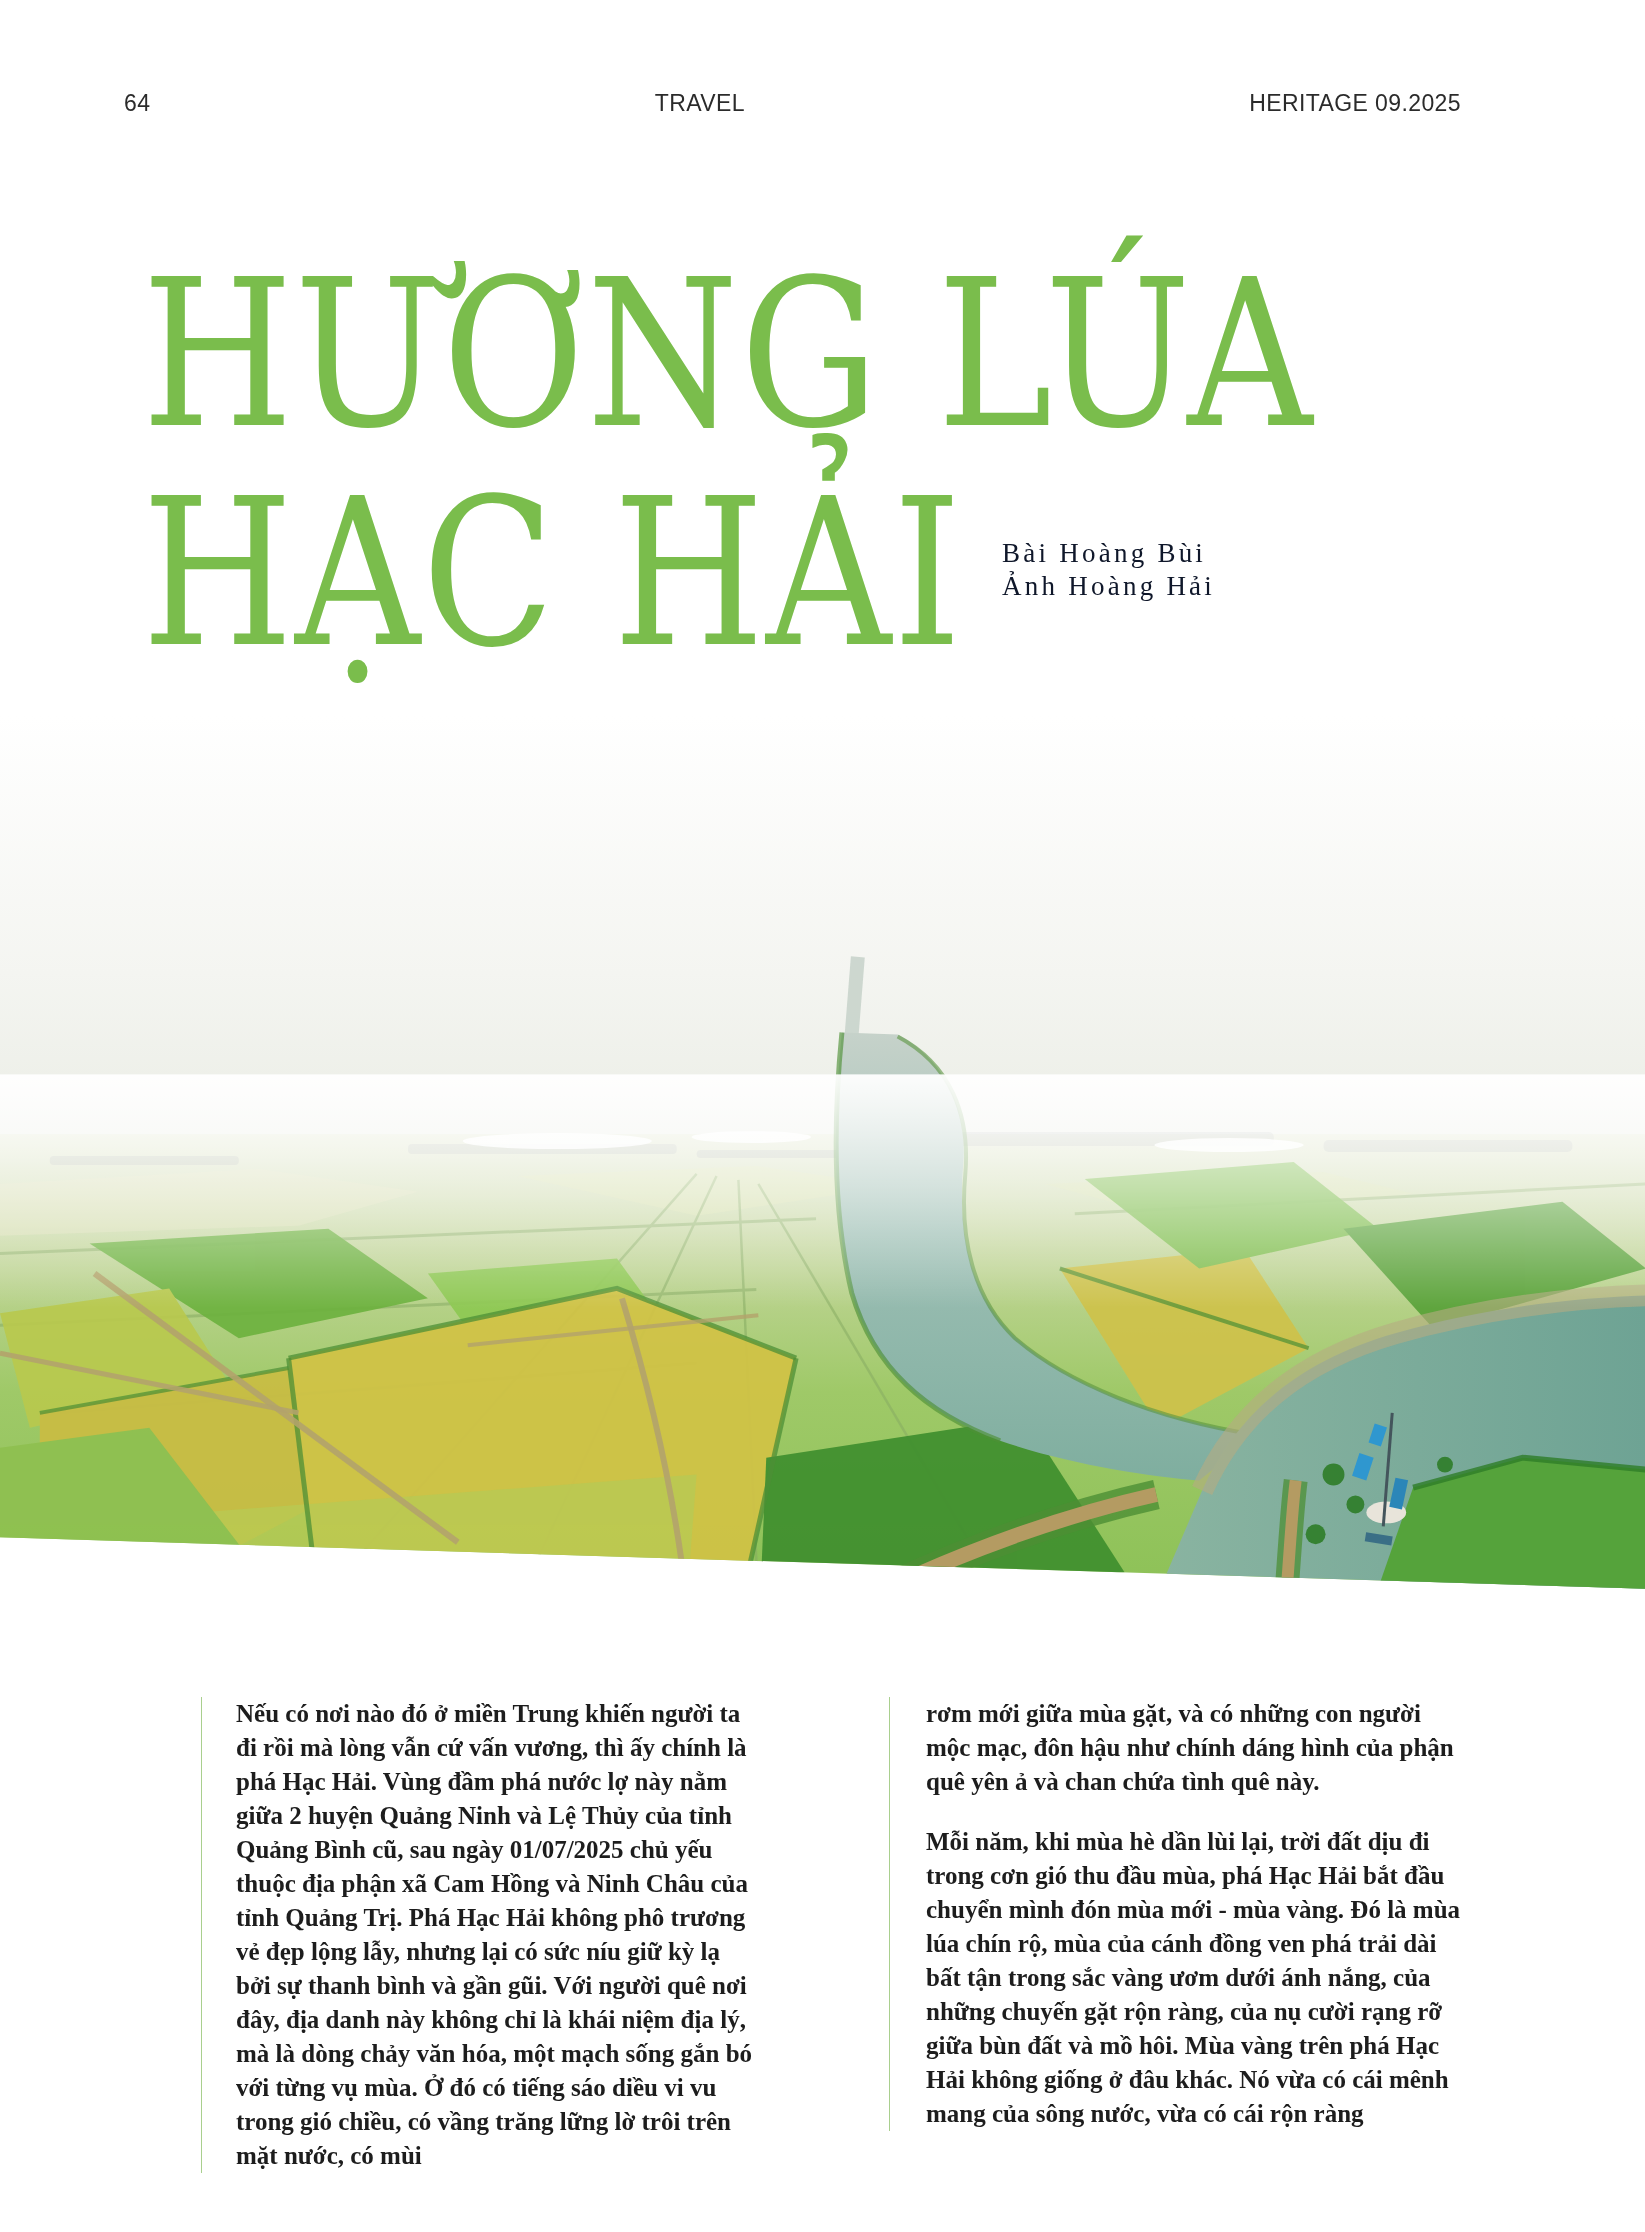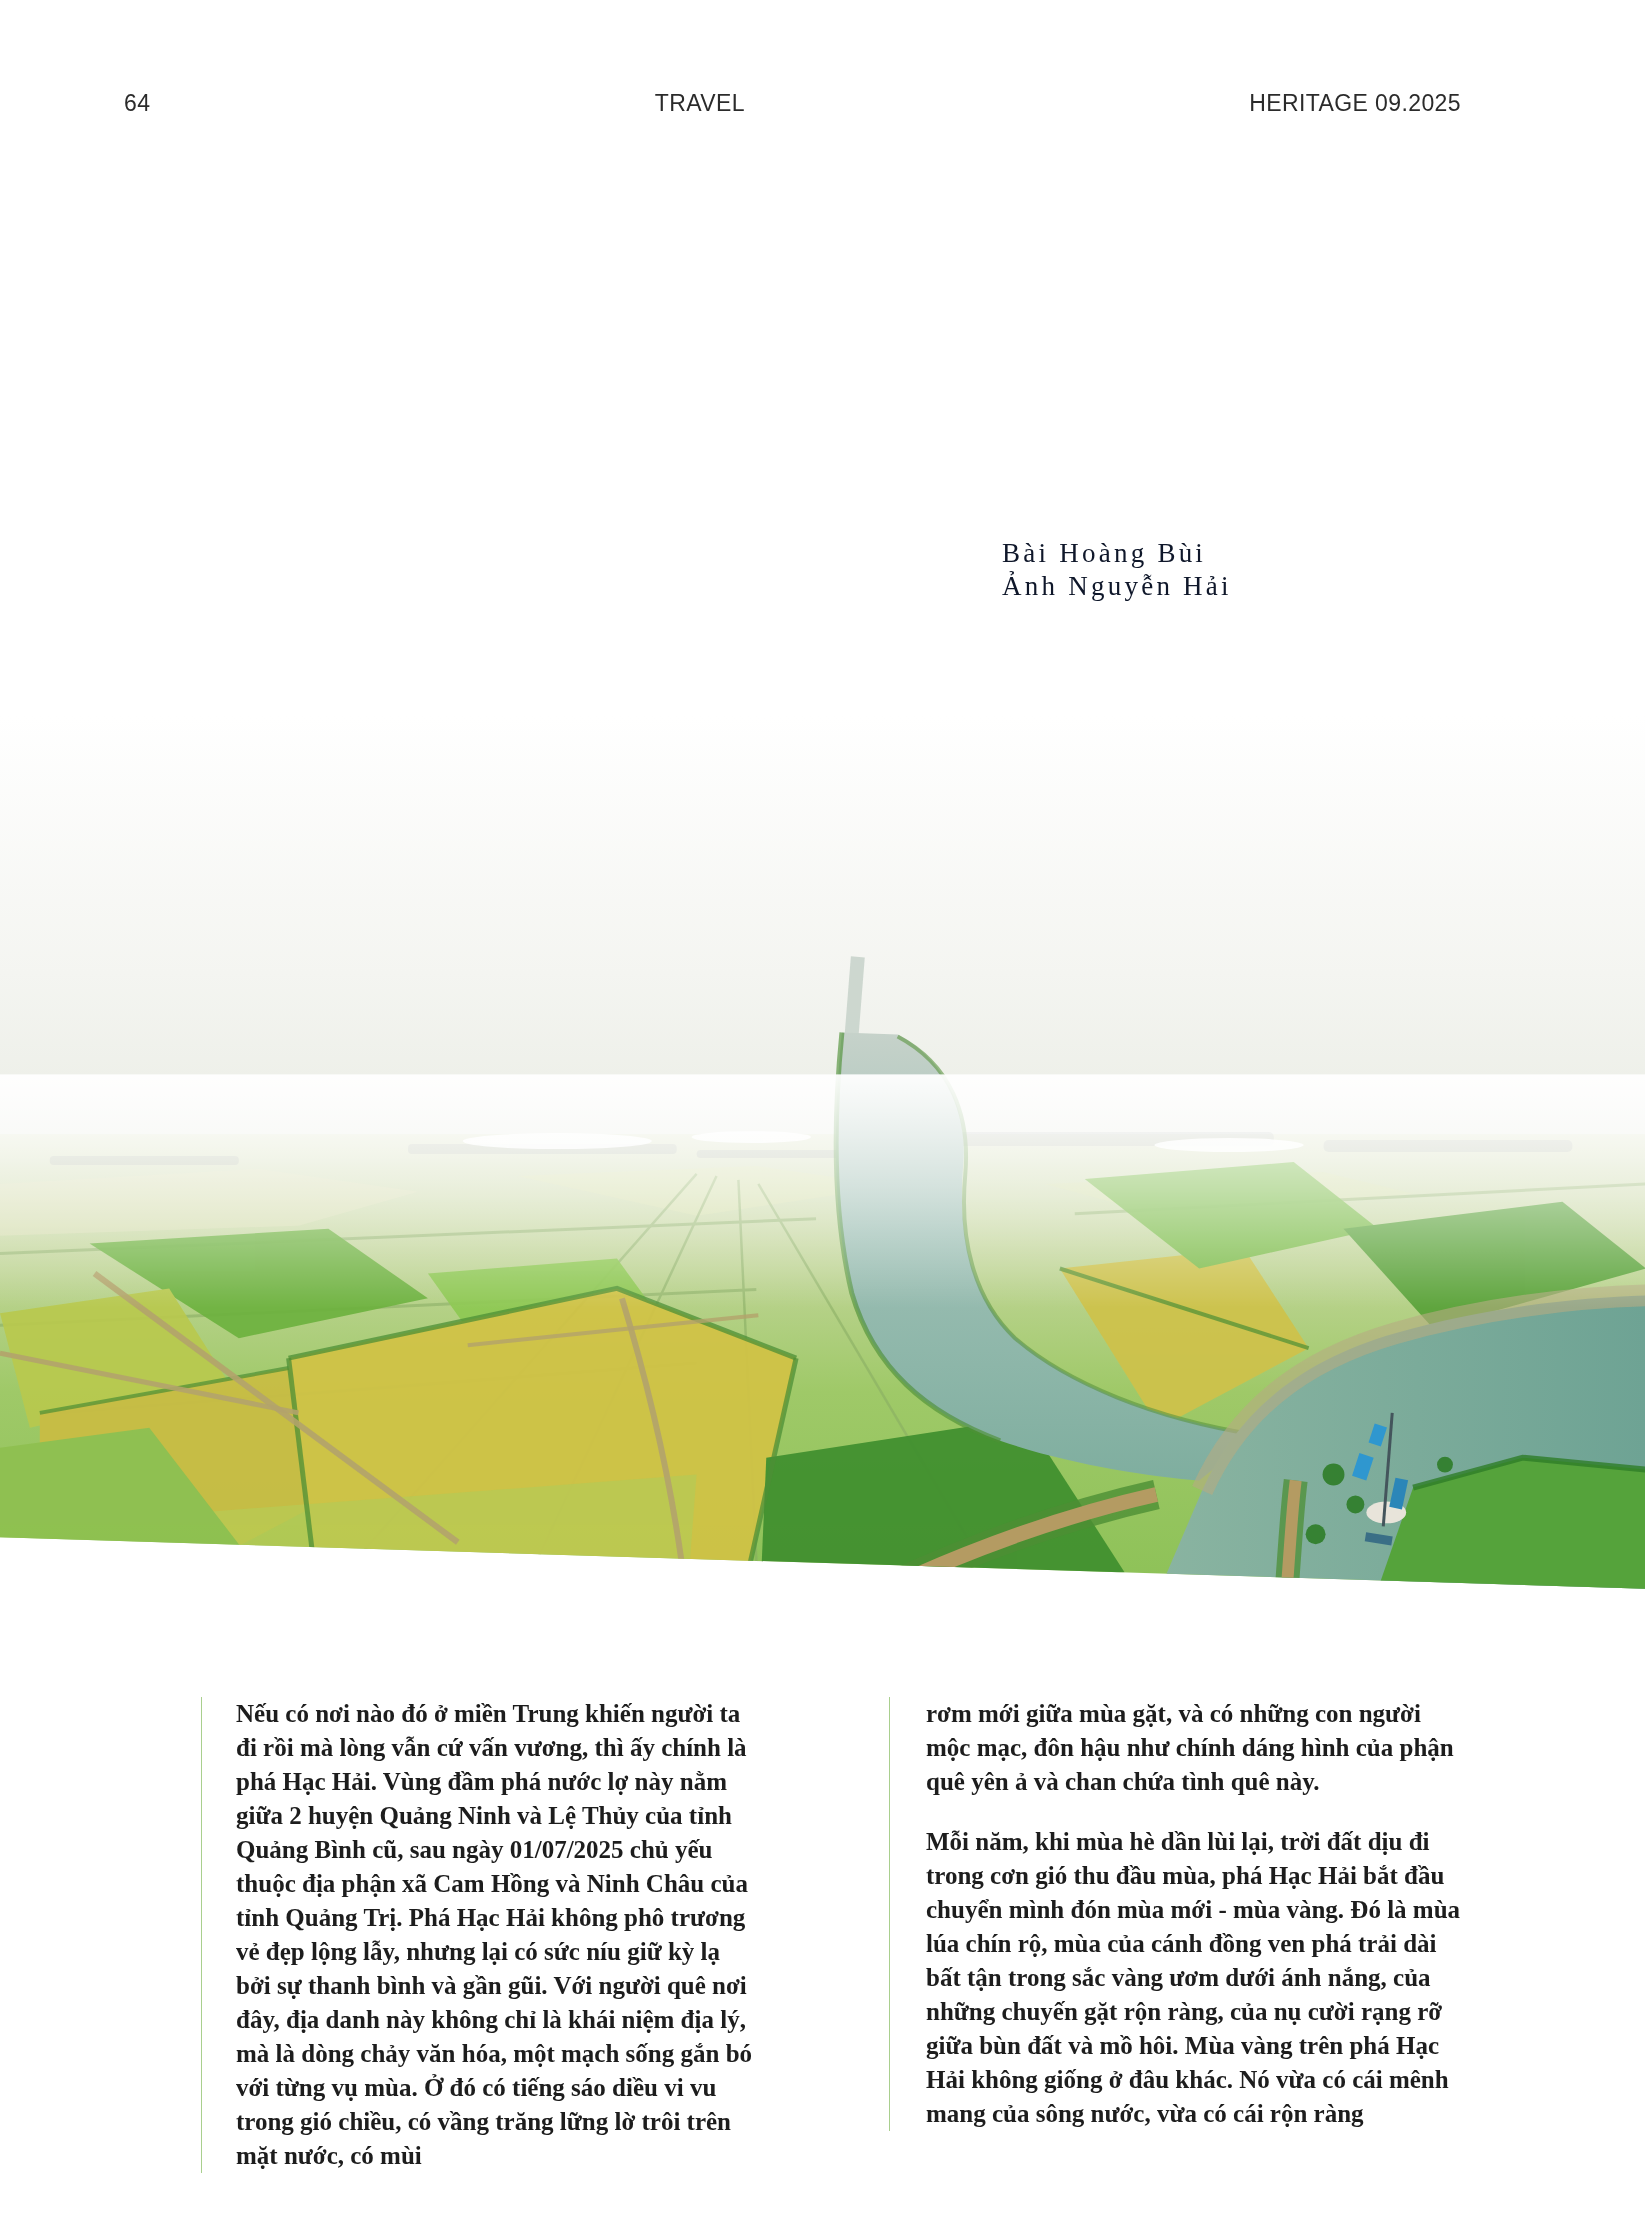--- a/index.html
+++ b/index.html
@@ -61,24 +61,28 @@
 <body>
 
 <div class="page">
 
   <header class="runhead">
     <span>64</span>
     <span>TRAVEL</span>
     <span>HERITAGE 09.2025</span>
   </header>
 
+  <h1 class="title">
+    <span class="tline">HƯƠNG LÚA</span>
+    <span class="tline">HẠC HẢI</span>
+  </h1>
 
   <div class="byline">
     <div>Bài Hoàng Bùi</div>
-    <div>Ảnh Nguyễn Hải</div>
+    <div>Ảnh Hoàng Hải</div>
   </div>
 
   <figure class="hero">
     <svg viewBox="0 0 1654 890" preserveAspectRatio="none" aria-hidden="true">
       <defs>
         <linearGradient id="gSky" x1="0" y1="0" x2="0" y2="1">
           <stop offset="0" stop-color="#ffffff"></stop>
           <stop offset="0.55" stop-color="#f4f5f1"></stop>
           <stop offset="1" stop-color="#e8ebe2"></stop>
         </linearGradient>

